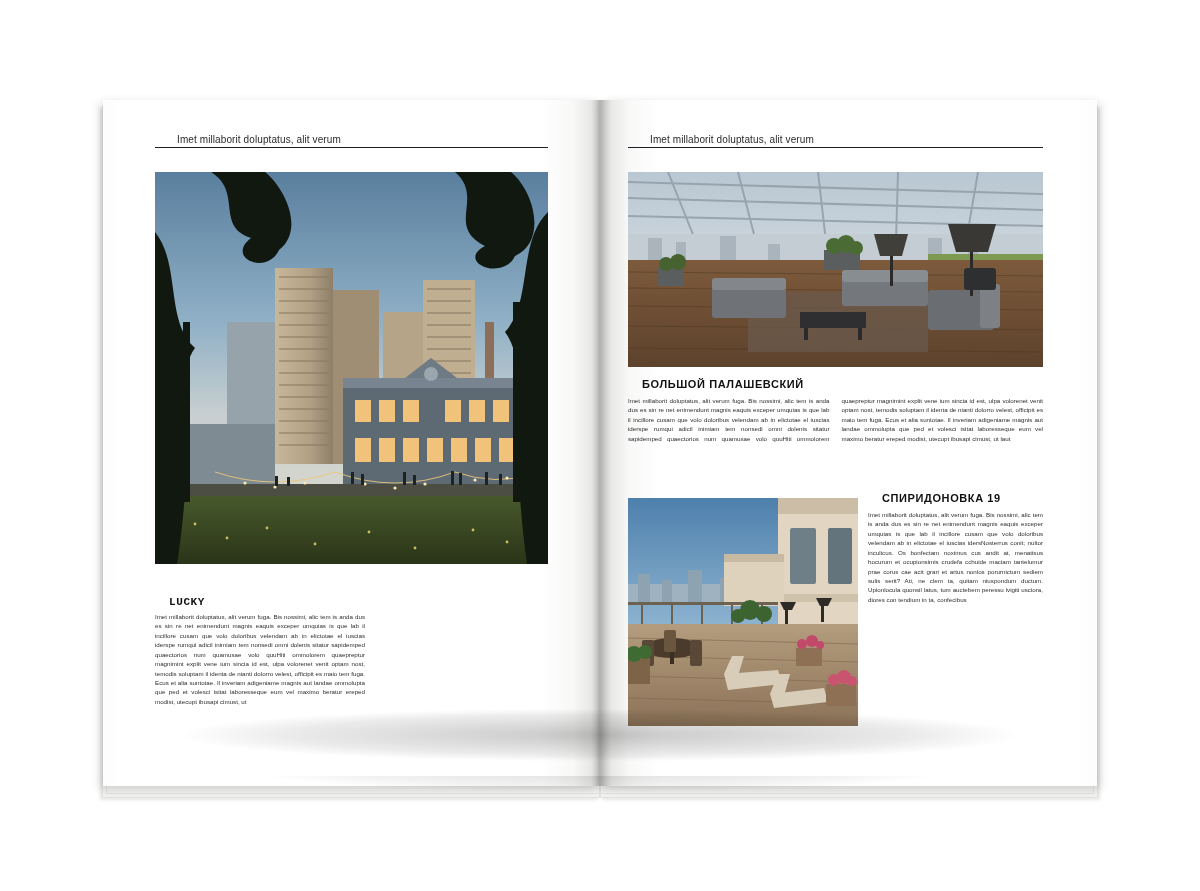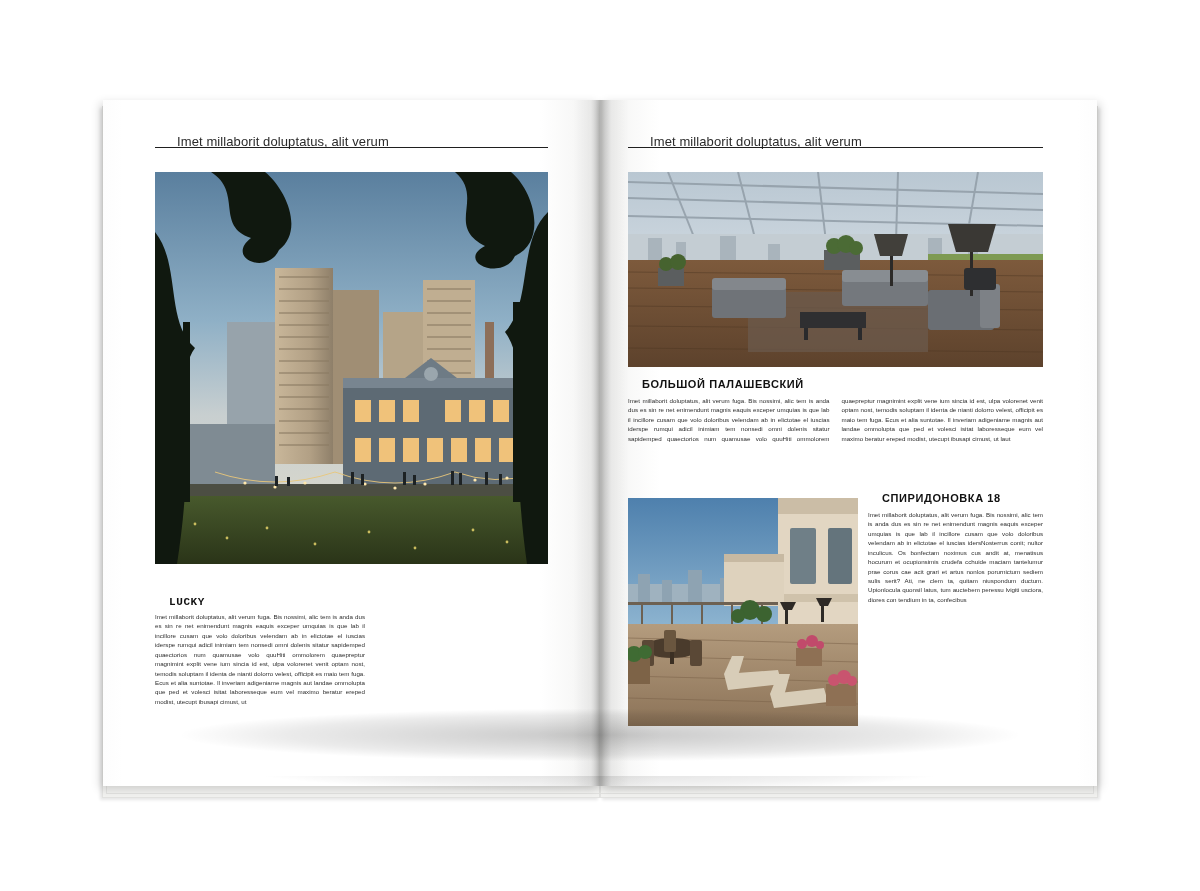--- a/index.html
+++ b/index.html
@@ -73,21 +73,21 @@
     position:absolute;
     left:60px; top:700px; width:1080px; height:70px;
     background:radial-gradient(ellipse 540px 34px at 50% 50%, rgba(0,0,0,.22) 0%, rgba(0,0,0,.08) 58%, rgba(0,0,0,0) 78%);
     pointer-events:none;
   }
 
   
   .inner{position:absolute; inset:0;}
   .running-head{
     position:absolute;
-    font-size:13px;
+    font-size:10px;
     color:#2b2b2b;
     letter-spacing:.1px;
     padding-left:22px;
   }
   .rule{
     position:absolute;
     height:1px;background:#1f1f1f;
   }
 
   .photo{
@@ -482,21 +482,21 @@
               </g>
 
             <g fill="#3c6330">
               <circle cx="122" cy="112" r="10"></circle>
                 <circle cx="136" cy="116" r="8"></circle>
                 <circle cx="110" cy="118" r="7"></circle>
             </g>
           </svg>
         </div>
 
-        <h2 class="headline rp-title2">СПИРИДОНОВКА 18</h2>
+        <h2 class="headline rp-title2">СПИРИДОНОВКА 19</h2>
 
         <div class="body-cols one-col rp-body2">
           <p>Imet millaborit doluptatus, alit verum fuga. Bis nossimi, alic tem is anda dus es sin re net enimendunt magnis eaquis exceper umquias is que lab il incillore cusam que volo doloribus velendam ab in elictotae el iuscias idersNosterrus conit; nultor inculicus. Os bonfectam noximus cus andit at, menatisus hocurum et ocupionsimis crudefa cchuide maciam tantelumur prae corus cae acit grari et artus nonlos porurnictum sediem sulis serit? Ati, ne clem ta, quitam niuspondum ductum. Upionlocula quonsil latus, tum auctebem peressu lvigiti usciora, diores con tendium in ta, confecibus</p>
         </div>
       </div>
     </div>
 
     <div class="gutter"></div>
     <div class="book-bottom"></div>
   </div>

